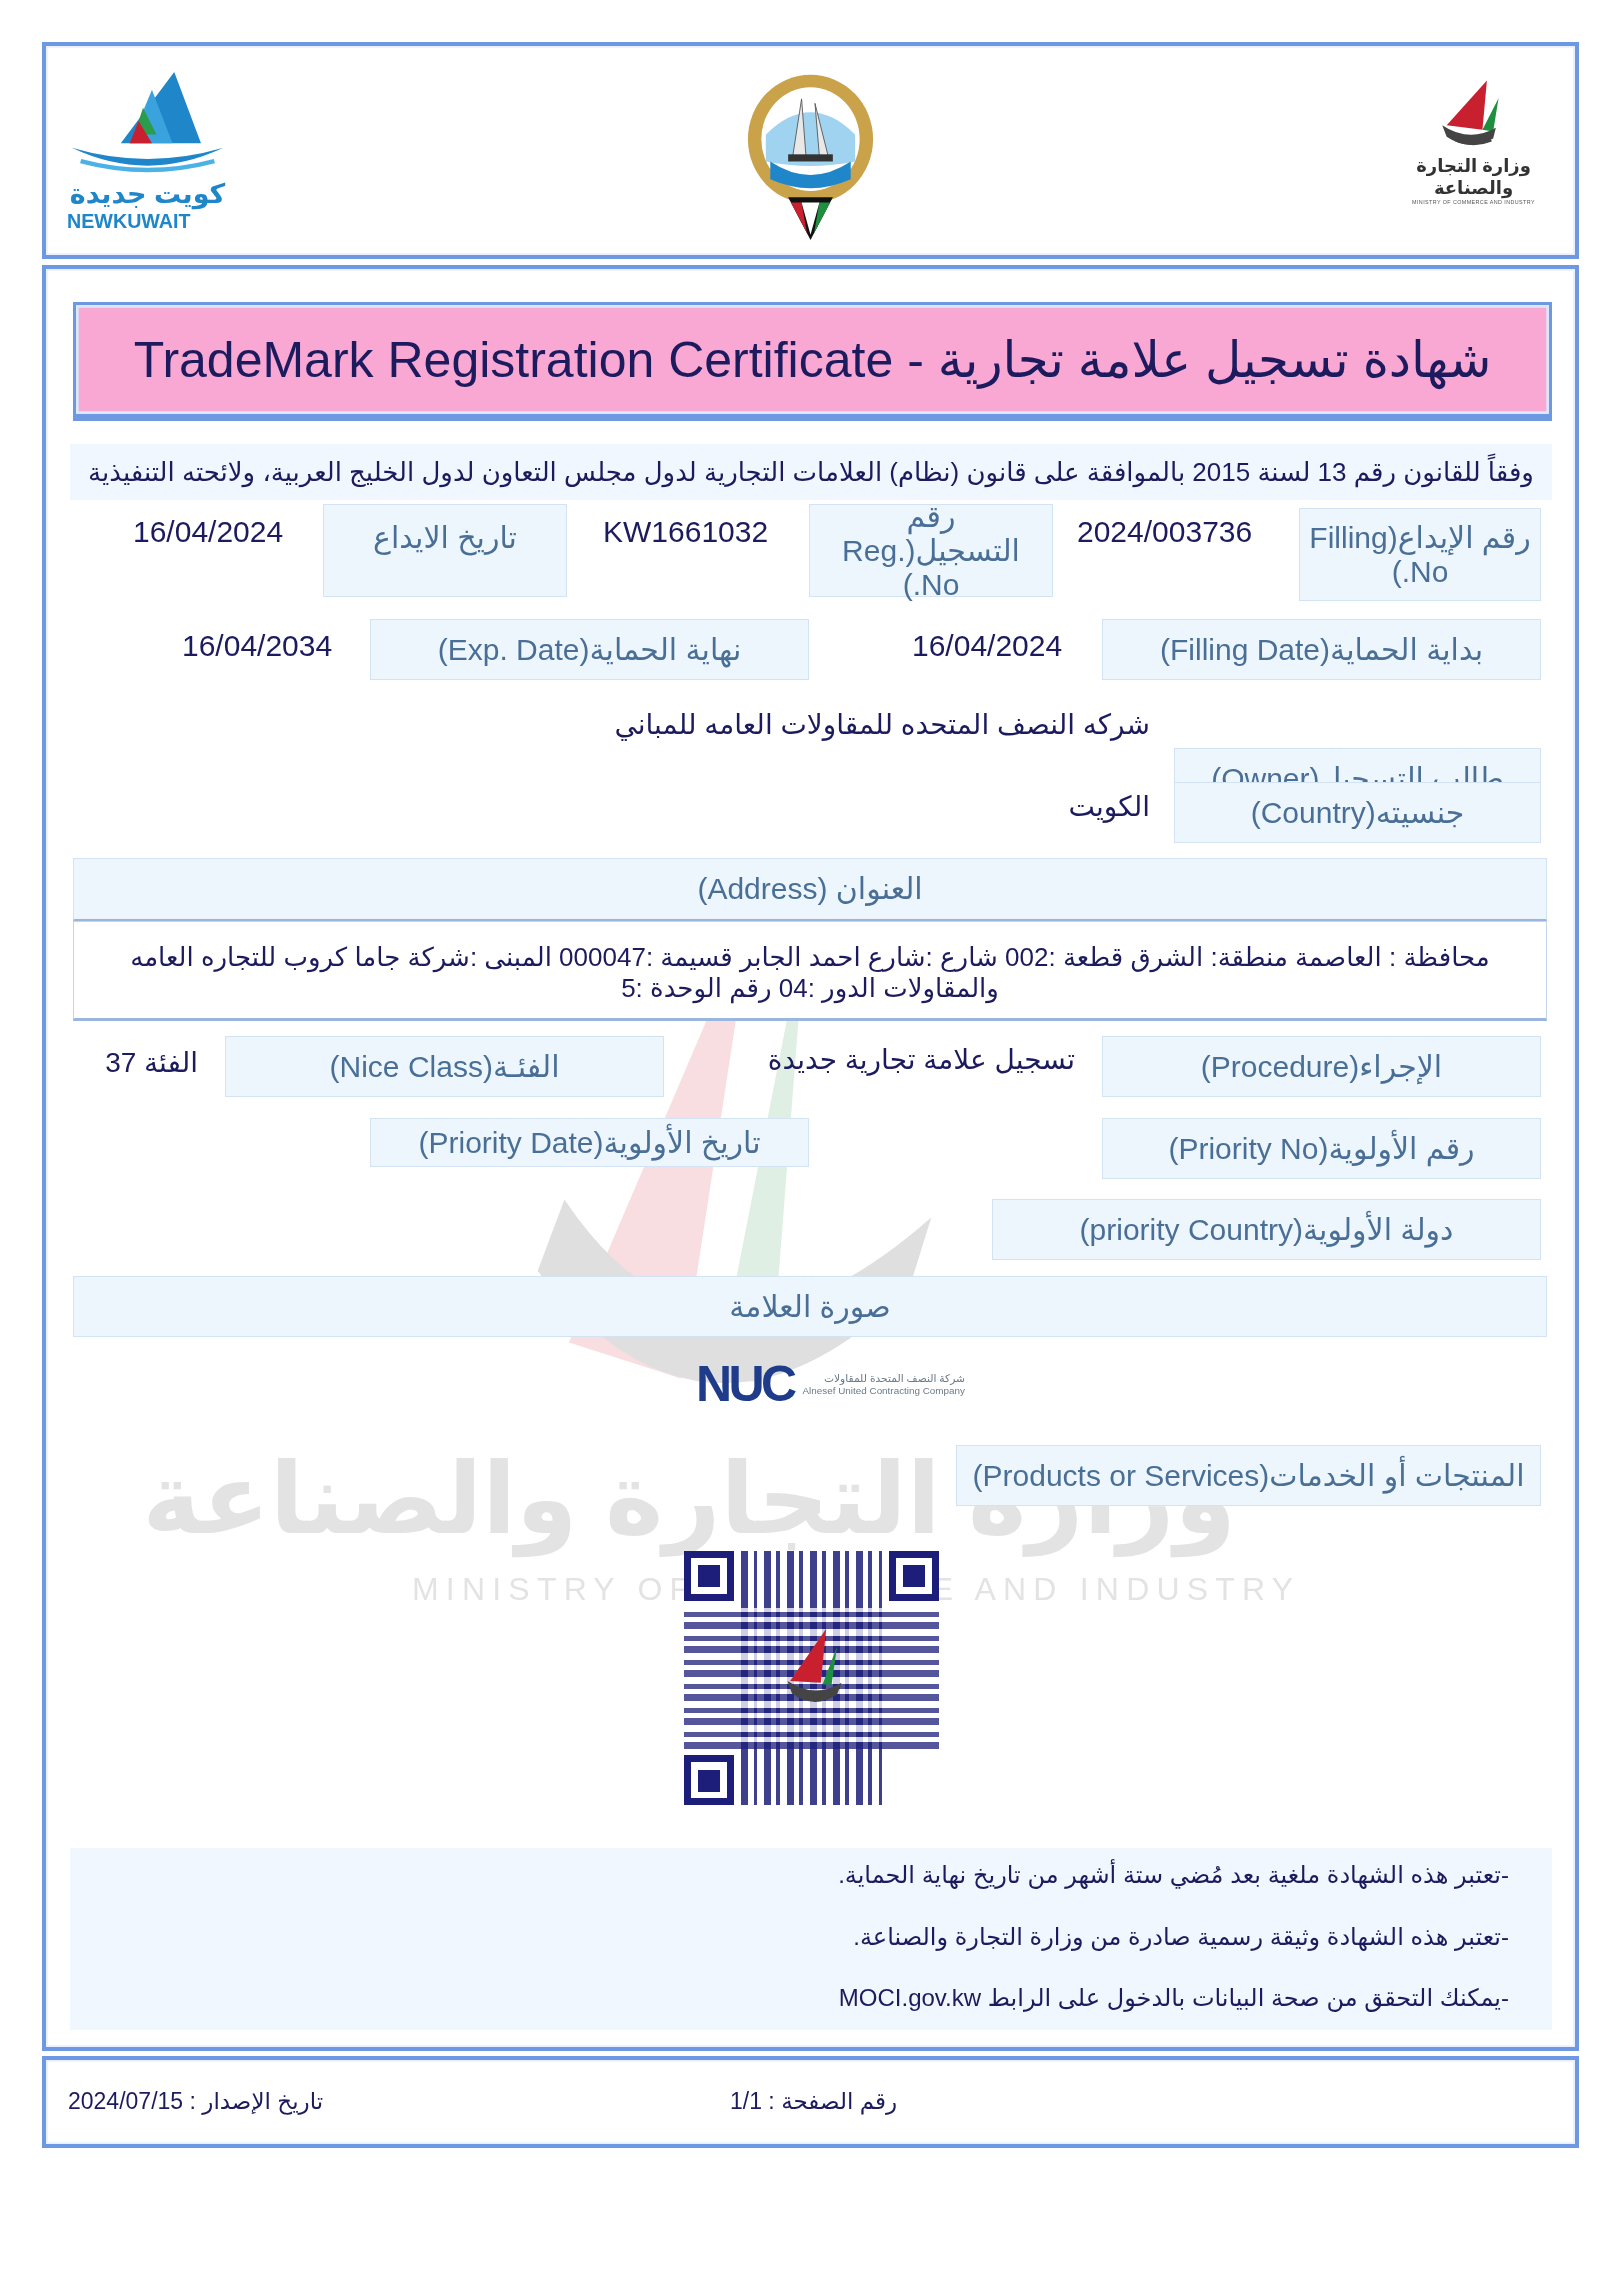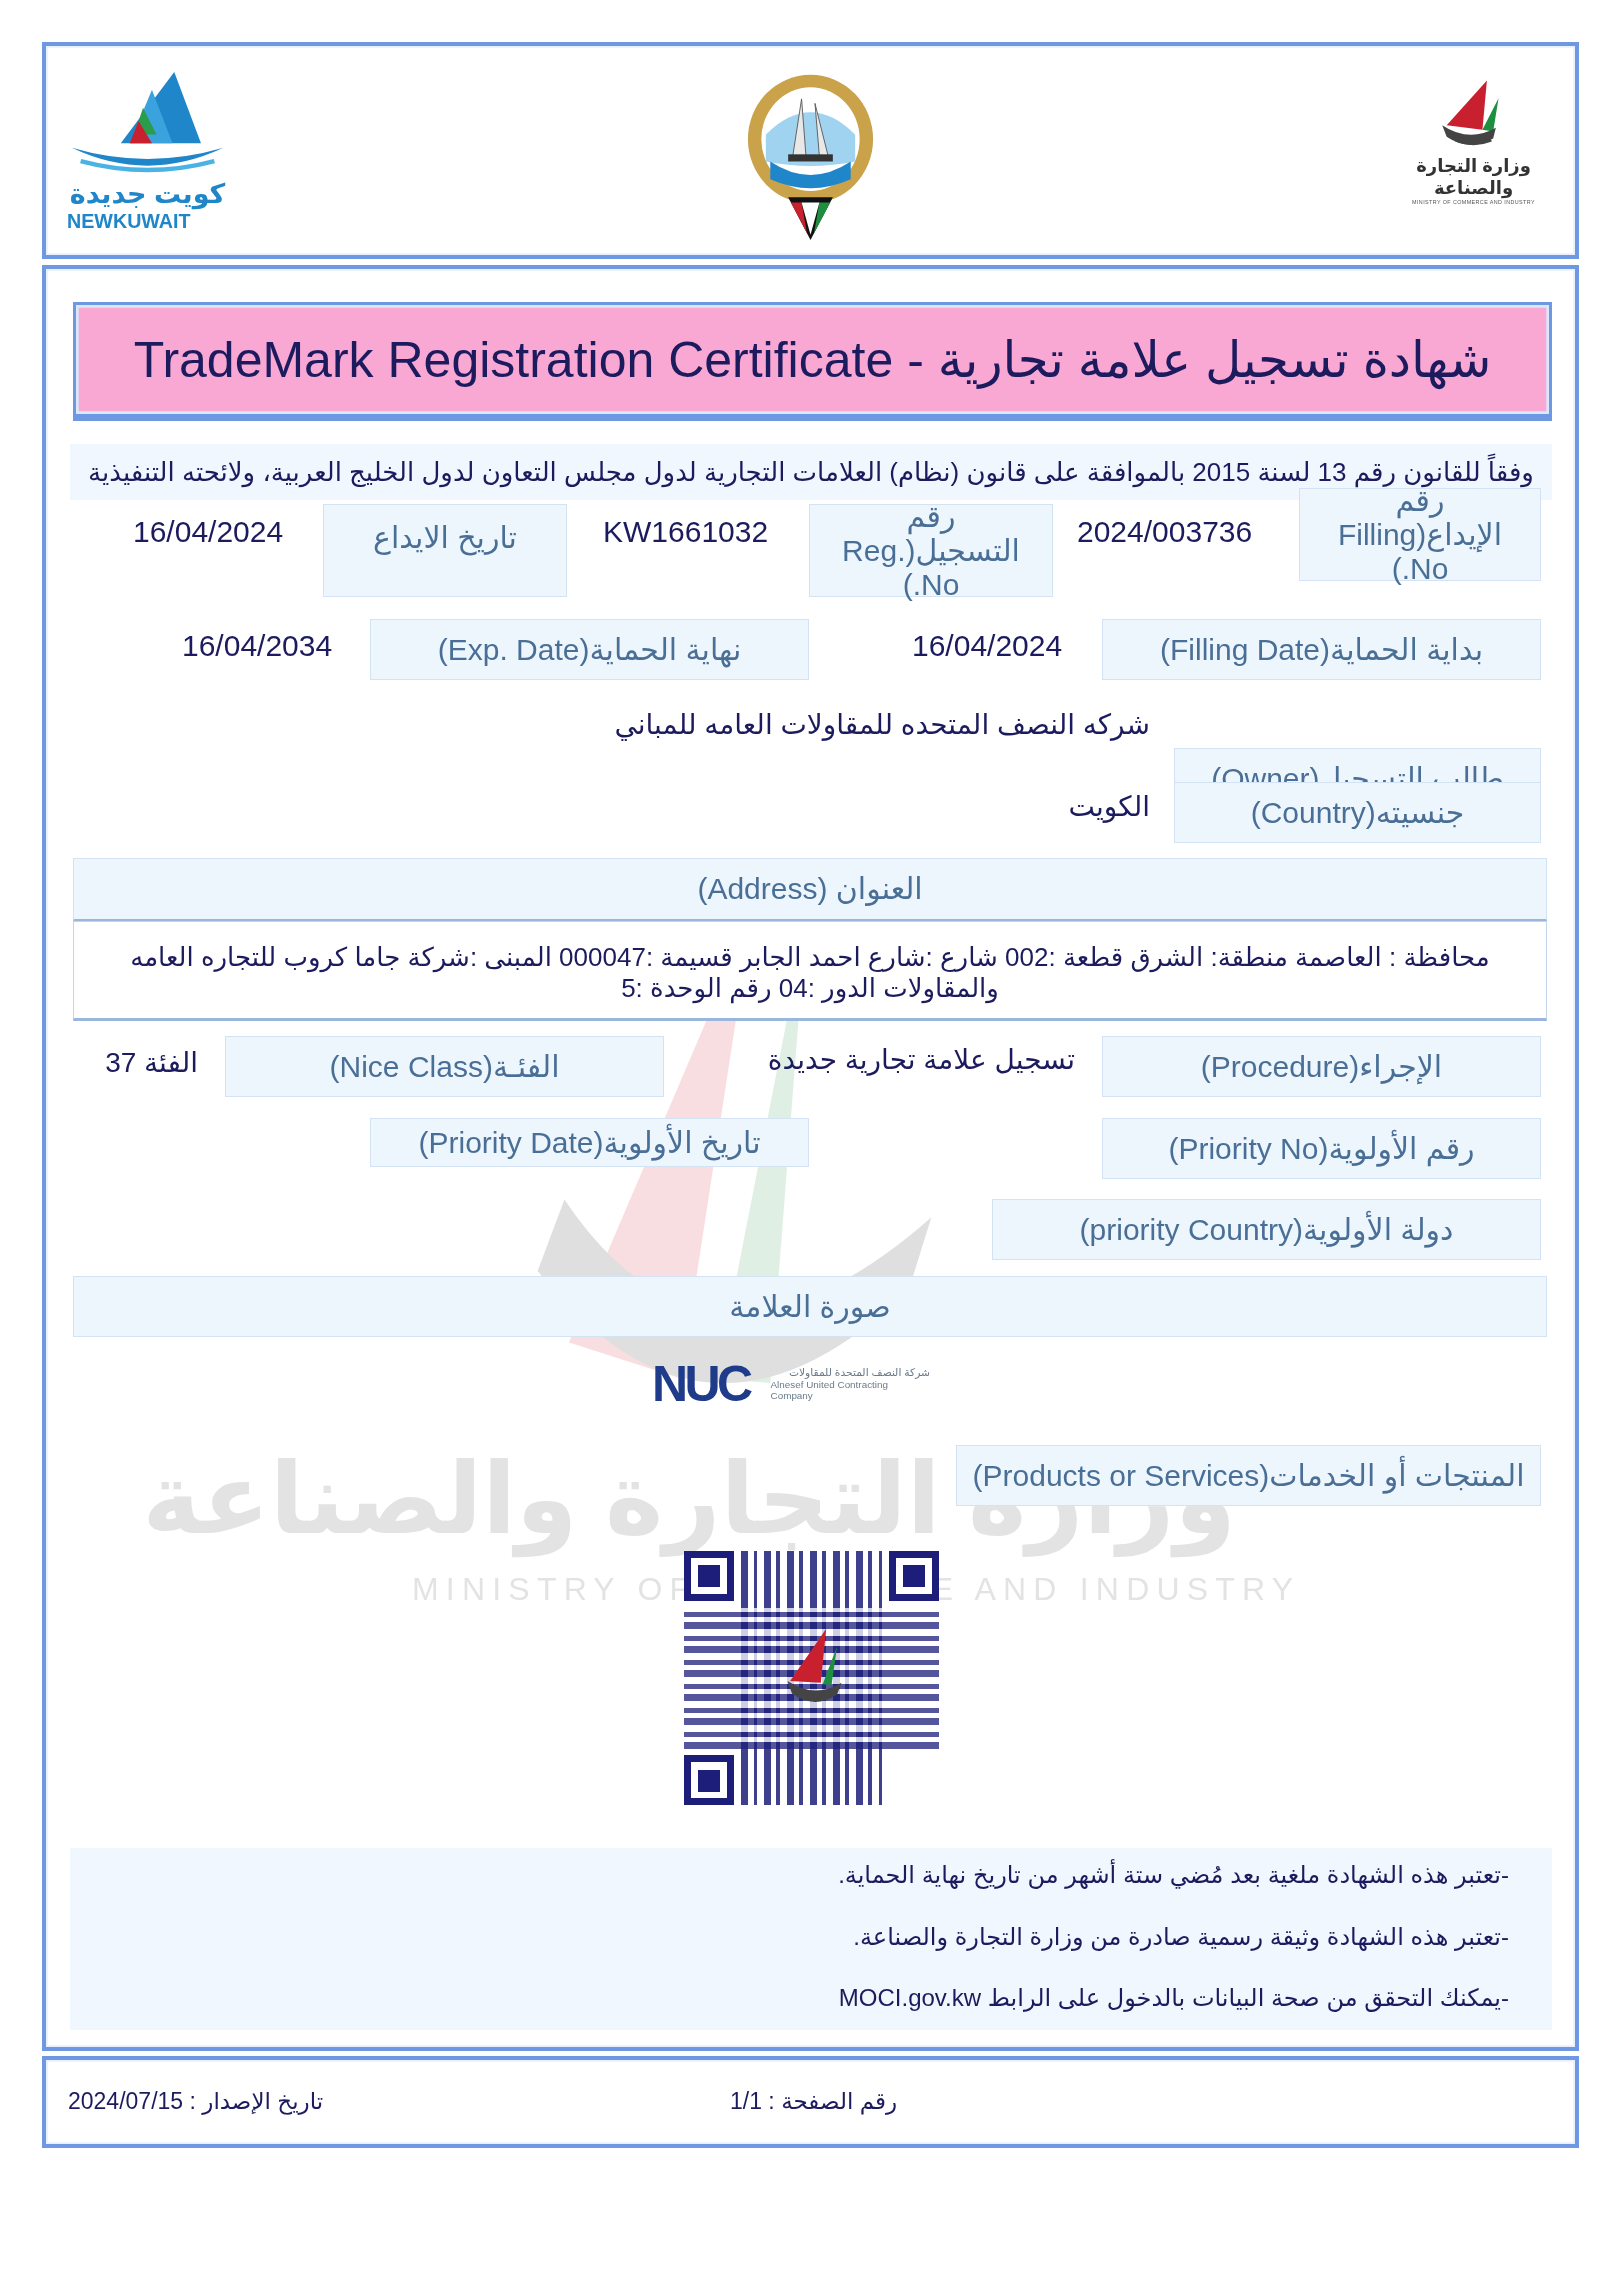--- a/index.html
+++ b/index.html
@@ -69,21 +69,21 @@
 </div>
 
 <div class="abs" style="left:73px;top:302px;width:1479px;height:119px;background:#f9a8d4;border:3.6px solid #6f98e3;border-bottom-width:7.2px;box-shadow:inset 0 0 0 2.7px #dbe8fb;display:flex;align-items:center;justify-content:center;">
   <div class="rtl" style="color:#1c1b5e;font-size:50px;white-space:nowrap;">شهادة تسجيل علامة تجارية - TradeMark Registration Certificate</div>
 </div>
 
 <div class="abs" style="left:70px;top:444px;width:1482px;height:56px;background:#f0f7fe;display:flex;align-items:center;justify-content:center;text-align:right;">
   <div class="rtl" style="color:#1c1b5e;font-size:26px;white-space:nowrap;">وفقاً للقانون رقم 13 لسنة 2015 بالموافقة على قانون (نظام) العلامات التجارية لدول مجلس التعاون لدول الخليج العربية، ولائحته التنفيذية</div>
 </div>
 
-<div class="abs label-box rtl" style="left:1299px;top:488px;width:242px;height:93px;padding:0 26px;">رقم الإيداع(Filling No.)</div>
+<div class="abs label-box rtl" style="left:1299px;top:508px;width:242px;height:93px;padding:0 9px;">رقم الإيداع(Filling No.)</div>
 <div class="abs value" style="left:1077px;top:515px;">2024/003736</div>
 <div class="abs label-box rtl" style="left:809px;top:504px;width:244px;height:93px;padding:0 10.7px;">رقم التسجيل(Reg. No.)</div>
 <div class="abs value" style="left:603px;top:515px;">KW1661032</div>
 <div class="abs label-box rtl" style="left:323px;top:504px;width:244px;height:93px;align-items:flex-start;padding-top:16px;">تاريخ الايداع</div>
 <div class="abs value" style="left:133px;top:515px;">16/04/2024</div>
 
 <div class="abs label-box rtl" style="left:1102px;top:619px;width:439px;height:61px;">بداية الحماية(Filling Date)</div>
 <div class="abs value" style="left:912px;top:629px;">16/04/2024</div>
 <div class="abs label-box rtl" style="left:370px;top:619px;width:439px;height:61px;">نهاية الحماية(Exp. Date)</div>
 <div class="abs value" style="left:182px;top:629px;text-align:right;">16/04/2034</div>
@@ -104,21 +104,21 @@
 <div class="abs value rtl" style="right:545px;top:1043px;font-size:28px;">تسجيل علامة تجارية جديدة</div>
 <div class="abs label-box rtl" style="left:225px;top:1036px;width:439px;height:61px;">الفئـة(Nice Class)</div>
 <div class="abs value rtl" style="right:1422px;top:1046px;font-size:28px;">الفئة 37</div>
 
 <div class="abs label-box rtl" style="left:1102px;top:1118px;width:439px;height:61px;text-align:center;">رقم الأولوية(Priority No)</div>
 <div class="abs label-box rtl" style="left:370px;top:1118px;width:439px;height:49px;">تاريخ الأولوية(Priority Date)</div>
 <div class="abs label-box rtl" style="left:992px;top:1199px;width:549px;height:61px;">دولة الأولوية(priority Country)</div>
 
 <div class="abs label-box rtl" style="left:73px;top:1276px;width:1474px;height:61px;">صورة العلامة</div>
 
-<div class="abs" style="left:652px;top:1352px;width:278px;height:63px;display:flex;align-items:center;gap:21px;">
+<div class="abs" style="left:696px;top:1352px;width:278px;height:63px;display:flex;align-items:center;gap:9px;">
   <div style="font-size:50px;font-weight:bold;color:#1e3c8a;letter-spacing:-3.6px;">NUC</div>
   <div>
     <div class="rtl" style="font-size:10.7px;color:#6a7a8a;">شركة النصف المتحدة للمقاولات</div>
     <div style="font-size:9.9px;color:#6a7a8a;">Alnesef United Contracting Company</div>
   </div>
 </div>
 
 <div class="abs label-box rtl" style="left:956px;top:1445px;width:585px;height:61px;">المنتجات أو الخدمات(Products or Services)</div>
 
 <div class="abs" style="left:684px;top:1551px;width:255px;height:254px;background:#fff;">

